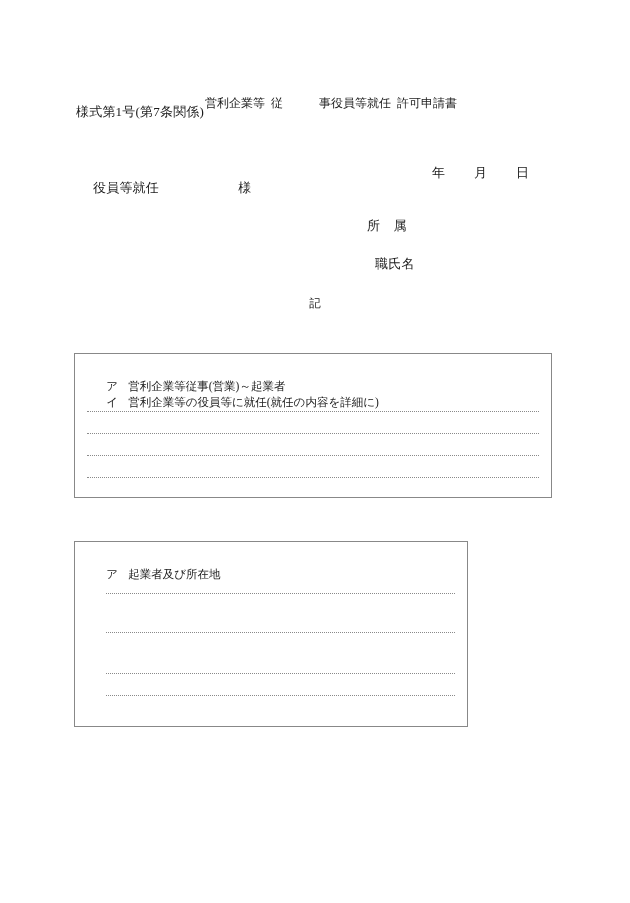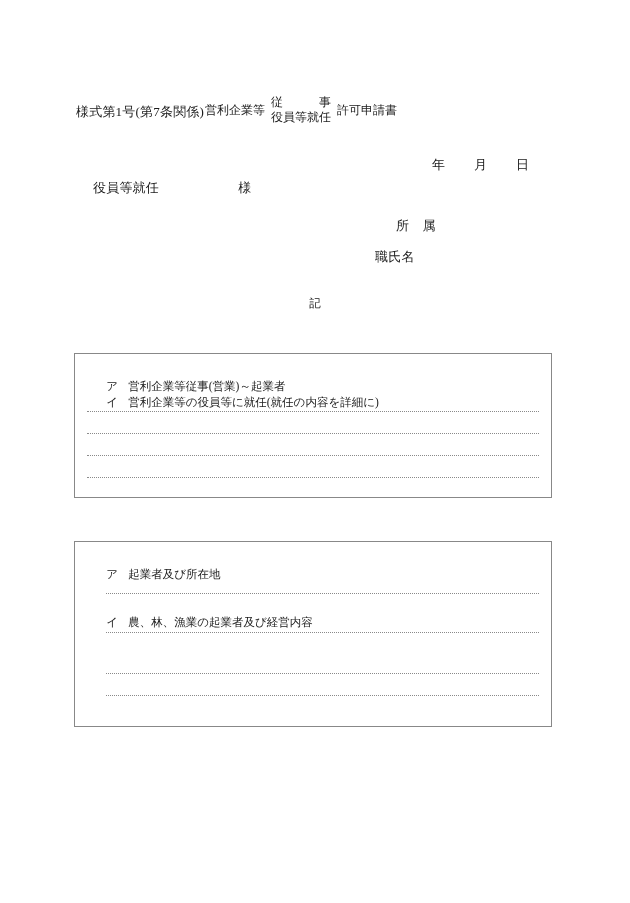--- a/index.html
+++ b/index.html
@@ -44,37 +44,37 @@
     left: 205px;
     top: 95px;
     display: flex;
     align-items: center;
     font-size: 12px;
     white-space: pre;
   }
   #title-lead { display: block; }
   #title-stack {
     display: flex;
-    flex-direction: column;
+    flex-direction: row;
     align-items: center;
     line-height: 1.25;
     margin: 0 6px;
   }
   #title-stack .stack-line { display: block; white-space: pre; }
   #title-tail { display: block; }
 
   
-  #date-line { left: 432px; top: 132px; letter-spacing: 1px; }
+  #date-line { left: 432px; top: 140px; letter-spacing: 1px; }
 
   
   #addressee-row { left: 93px; top: 155px; }
 
   
-  #applicant-affiliation { left: 396px; top: 193px; }
-  #applicant-name { left: 375px; top: 224px; }
+  #applicant-affiliation { left: 367px; top: 193px; }
+  #applicant-name { left: 375px; top: 231px; }
 
   
   #intro-paragraph {
     left: 76px;
     top: 259px;
     width: 477px;
     text-indent: 12px;
     text-align: justify;
   }
   #ki-mark {
@@ -99,21 +99,21 @@
   }
   #box1 {
     left: 74px;
     top: 353px;
     width: 478px;
     height: 145px;
   }
   #box2 {
     left: 74px;
     top: 541px;
-    width: 478px;
+    width: 394px;
     height: 186px;
   }
 
   .box-line {
     position: absolute;
     font-size: 11.5px;
     white-space: pre;
     line-height: 1.35;
   }
 
@@ -191,21 +191,18 @@
 
   <div class="t" id="item2-heading">
     <span class="marker" style="width:34px">(2)</span><span>要綱第4条に該当(家事従事等の場合)</span>
   </div>
 
   <div class="field-box" id="box2">
     <div class="box-line" id="b2-a">
       <span class="marker">ア</span><span>起業者及び所在地</span>
     </div>
     <div class="dotted-rule" id="b2-r1"></div>
-    <div class="box-line" id="b2-b">
-      <span class="marker">イ</span><span>農、林、漁業の起業者及び経営内容</span>
-    </div>
     <div class="dotted-rule" id="b2-r2"></div>
     <div class="dotted-rule" id="b2-r3"></div>
     <div class="dotted-rule" id="b2-r4"></div>
   </div>
 
 </div>
 
 </body></html>

